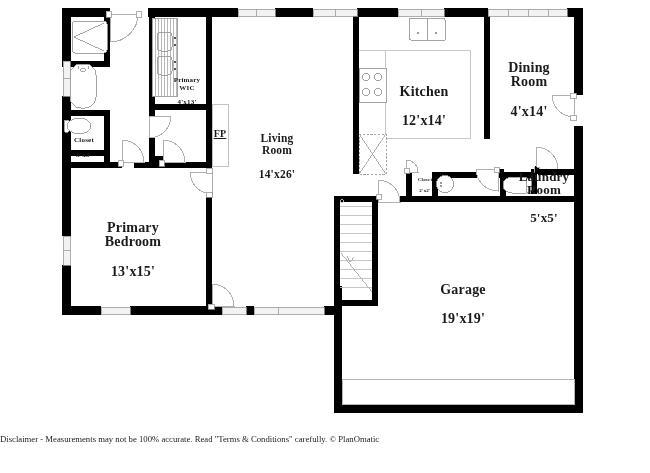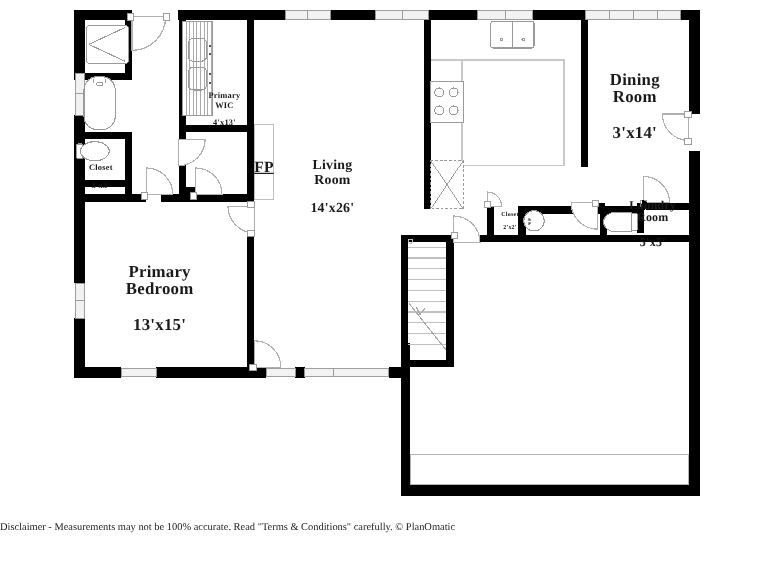--- a/index.html
+++ b/index.html
@@ -21,21 +21,21 @@
     color:#1a1a1a;
     line-height:1.05;
     white-space:pre-line;
     letter-spacing:.2px;
     pointer-events:none;
   }
   .lbl-lg{font-size:11.5px;}
   .lbl-md{font-size:14px;}
   .lbl-sm{font-size:7px;}
   .lbl-xs{font-size:5px;}
-  .lbl-fp{font-size:13px;text-decoration:underline;}
+  .lbl-fp{font-size:10px;text-decoration:underline;}
   #disclaimer{
     position:absolute;left:0;top:434px;width:516px;
     font-family:"Liberation Serif", serif;
     font-size:8.7px;
     color:#1c1c1c;
   }
 </style>
 </head>
 <body>
 
@@ -315,36 +315,44 @@
 
   <div class="label lbl-fp" style="left:206px;top:118px;width:28px;">
     <span>FP</span>
   </div>
 
   <div class="label lbl-lg" style="left:227px;top:120px;width:100px;">
     <span>Living<br>Room</span><br>
     <span>14'x26'</span>
   </div>
 
+  <div class="label lbl-md" style="left:374px;top:70px;width:100px;">
+    <span>Kitchen</span><br>
+    <span>12'x14'</span>
+  </div>
 
   <div class="label lbl-md" style="left:486px;top:46px;width:86px;">
     <span>Dining<br>Room</span><br>
-    <span>3'x14'</span>
-  </div>
-
-  <div class="label lbl-sm" style="left:512px;top:156px;width:64px;font-size:10px;">
+    <span>4'x14'</span>
+  </div>
+
+  <div class="label lbl-sm" style="left:512px;top:156px;width:64px;font-size:13px;">
     <span>Laundry<br>Room</span><br>
     <span>5'x5'</span>
   </div>
 
   <div class="label lbl-md" style="left:83px;top:206px;width:100px;">
     <span>Primary<br>Bedroom</span><br>
     <span>13'x15'</span>
   </div>
 
+  <div class="label lbl-md" style="left:413px;top:268px;width:100px;">
+    <span>Garage</span><br>
+    <span>19'x19'</span>
+  </div>
 
   <div class="label lbl-sm" style="left:63px;top:130px;width:42px;">
     <span>Closet</span><br>
     <span>3'x3'</span>
   </div>
 
   <div class="label lbl-xs" style="left:409px;top:172px;width:32px;">
     <span>Closet</span><br>
     <span>2'x2'</span>
   </div>

